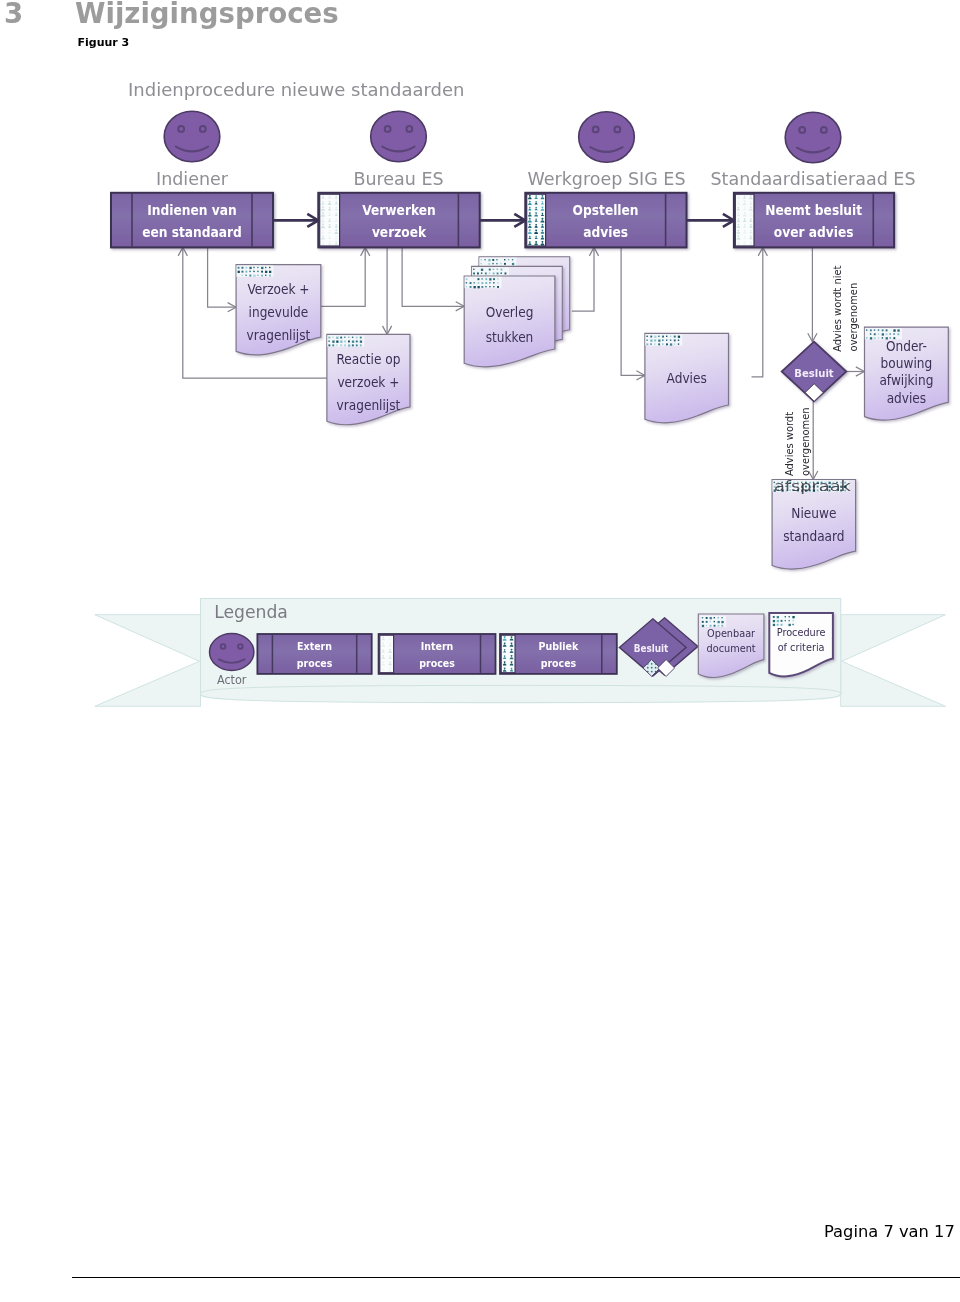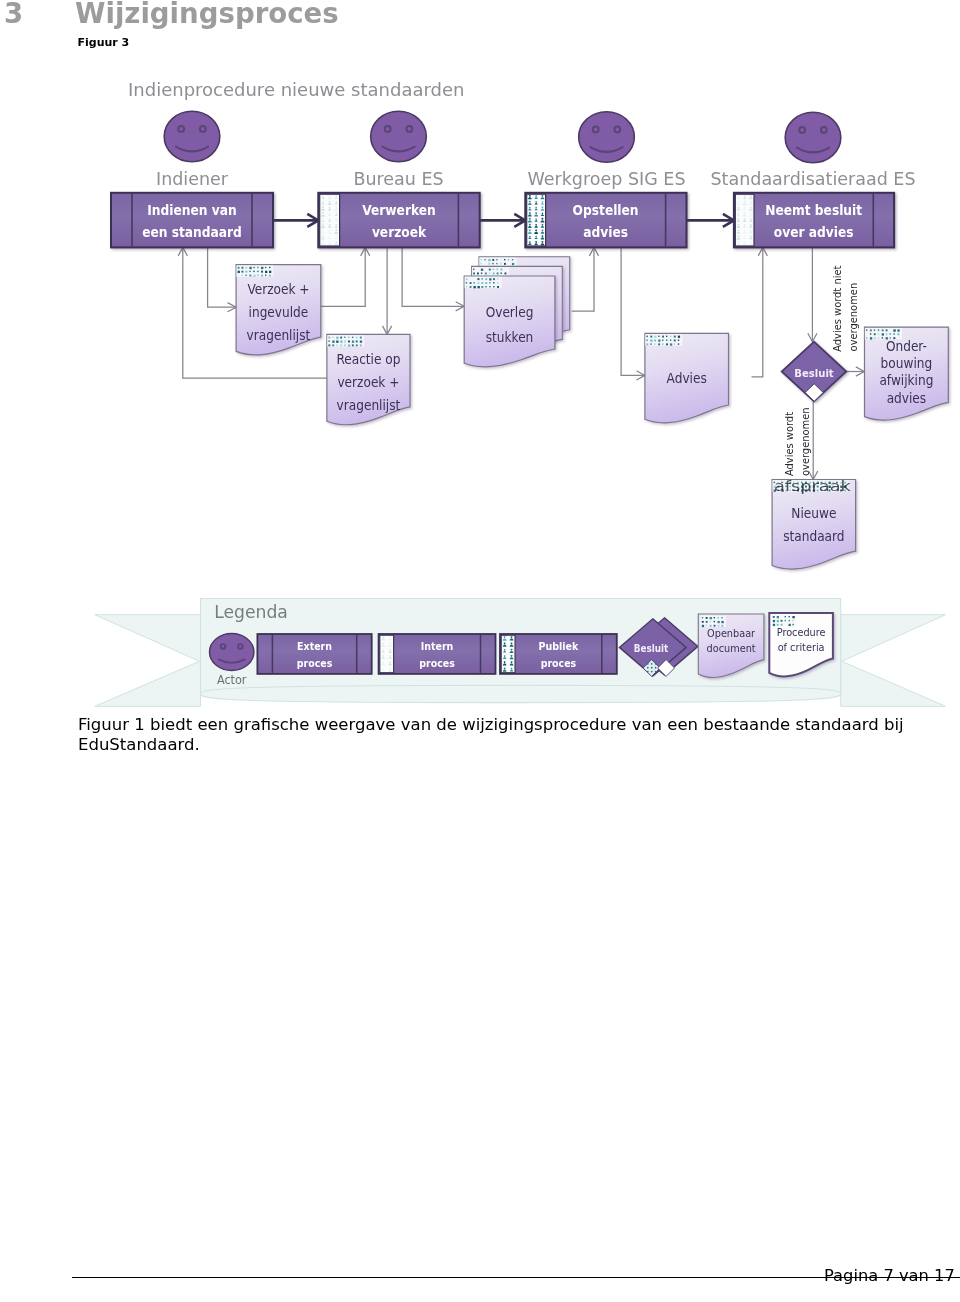--- a/index.html
+++ b/index.html
@@ -5,21 +5,21 @@
 <style>
   html,body{margin:0;padding:0;}
   body{width:960px;height:1302px;background:#ffffff;font-family:"Liberation Sans",sans-serif;-webkit-font-smoothing:antialiased;}
   .page{position:relative;width:960px;height:1302px;overflow:hidden;}
   .h-num{position:absolute;left:4px;top:-3px;font-size:27.6px;font-weight:bold;color:#9c9c9c;font-family:"DejaVu Sans",sans-serif;line-height:34px;}
   .h-title{position:absolute;left:75px;top:-3px;font-size:27.6px;font-weight:bold;color:#9c9c9c;font-family:"DejaVu Sans",sans-serif;line-height:34px;}
   .fig-label{position:absolute;left:77.5px;top:33px;font-size:11px;font-weight:bold;color:#000;font-family:"DejaVu Sans",sans-serif;line-height:20px;}
   .diagram{position:absolute;left:0;top:62px;width:960px;height:648px;}
   .caption{position:absolute;left:78px;top:714.5px;width:845px;font-size:16.5px;color:#000;line-height:20px;font-family:"DejaVu Sans",sans-serif;}
   .footer-rule{position:absolute;left:72px;top:1277px;width:888px;border-top:1.4px solid #000;}
-  .footer-text{position:absolute;left:824px;top:1266px;font-size:16.3px;color:#000;font-family:"DejaVu Sans",sans-serif;line-height:20px;}
+  .footer-text{position:absolute;left:824px;top:1222px;font-size:16.3px;color:#000;font-family:"DejaVu Sans",sans-serif;line-height:20px;}
 </style>
 </head>
 <body>
 
 <div class="page">
   <div class="h-num">3</div>
   <div class="h-title">Wijzigingsproces</div>
   <div class="fig-label">Figuur 3</div>
 
   <div class="diagram">
@@ -680,16 +680,15 @@
                 <rect x="788.5" y="623.8" width="2.3" height="2.3" fill="#2b6b7c"></rect>
                 <rect x="792.4" y="623.8" width="1.4" height="1.4" fill="#2b6b7c"></rect>
               </g>
               <text x="801.0999999999999" y="635.5" text-anchor="middle" fill="#3b3156" font-family="&quot;DejaVu Sans Condensed&quot;,&quot;DejaVu Sans&quot;,sans-serif" font-size="10.8"><tspan x="801.0999999999999" dy="0">Procedure</tspan><tspan x="801.0999999999999" dy="15.5">of criteria</tspan></text>
             </g>
           </g>
         </g>
     </svg>
   </div>
 
-  <div class="caption">Figuur 1 biedt een grafische weergave van de wijzigingsprocedure van een bestaande standaard bij EduStandaard.</div>
   <div class="footer-rule"></div>
   <div class="footer-text">Pagina 7 van 17</div>
 </div>
 
 </body></html>

